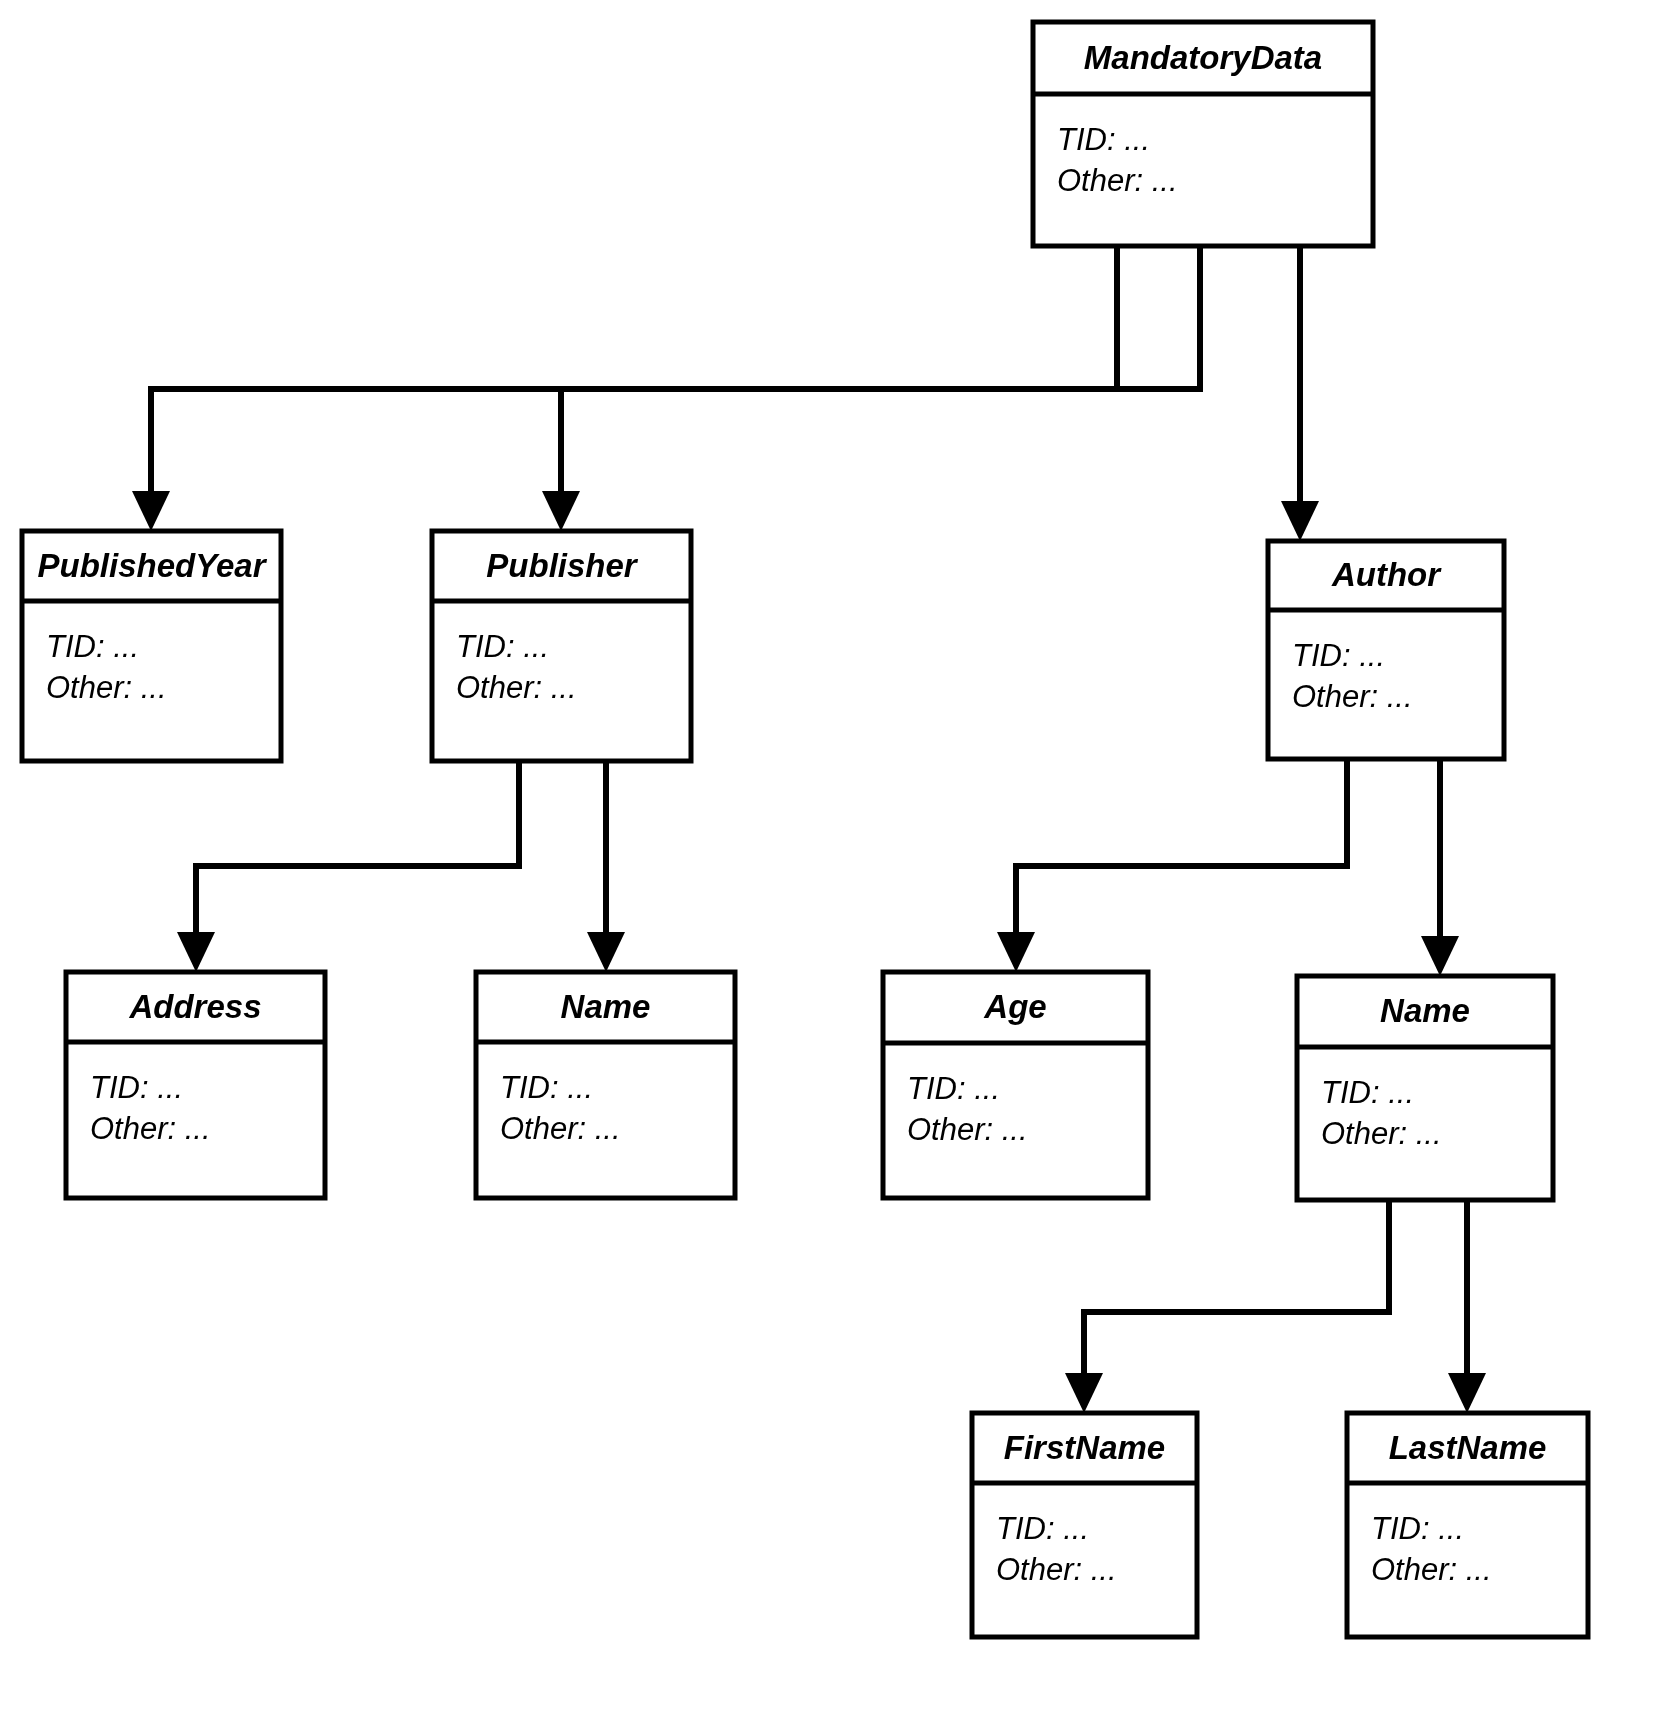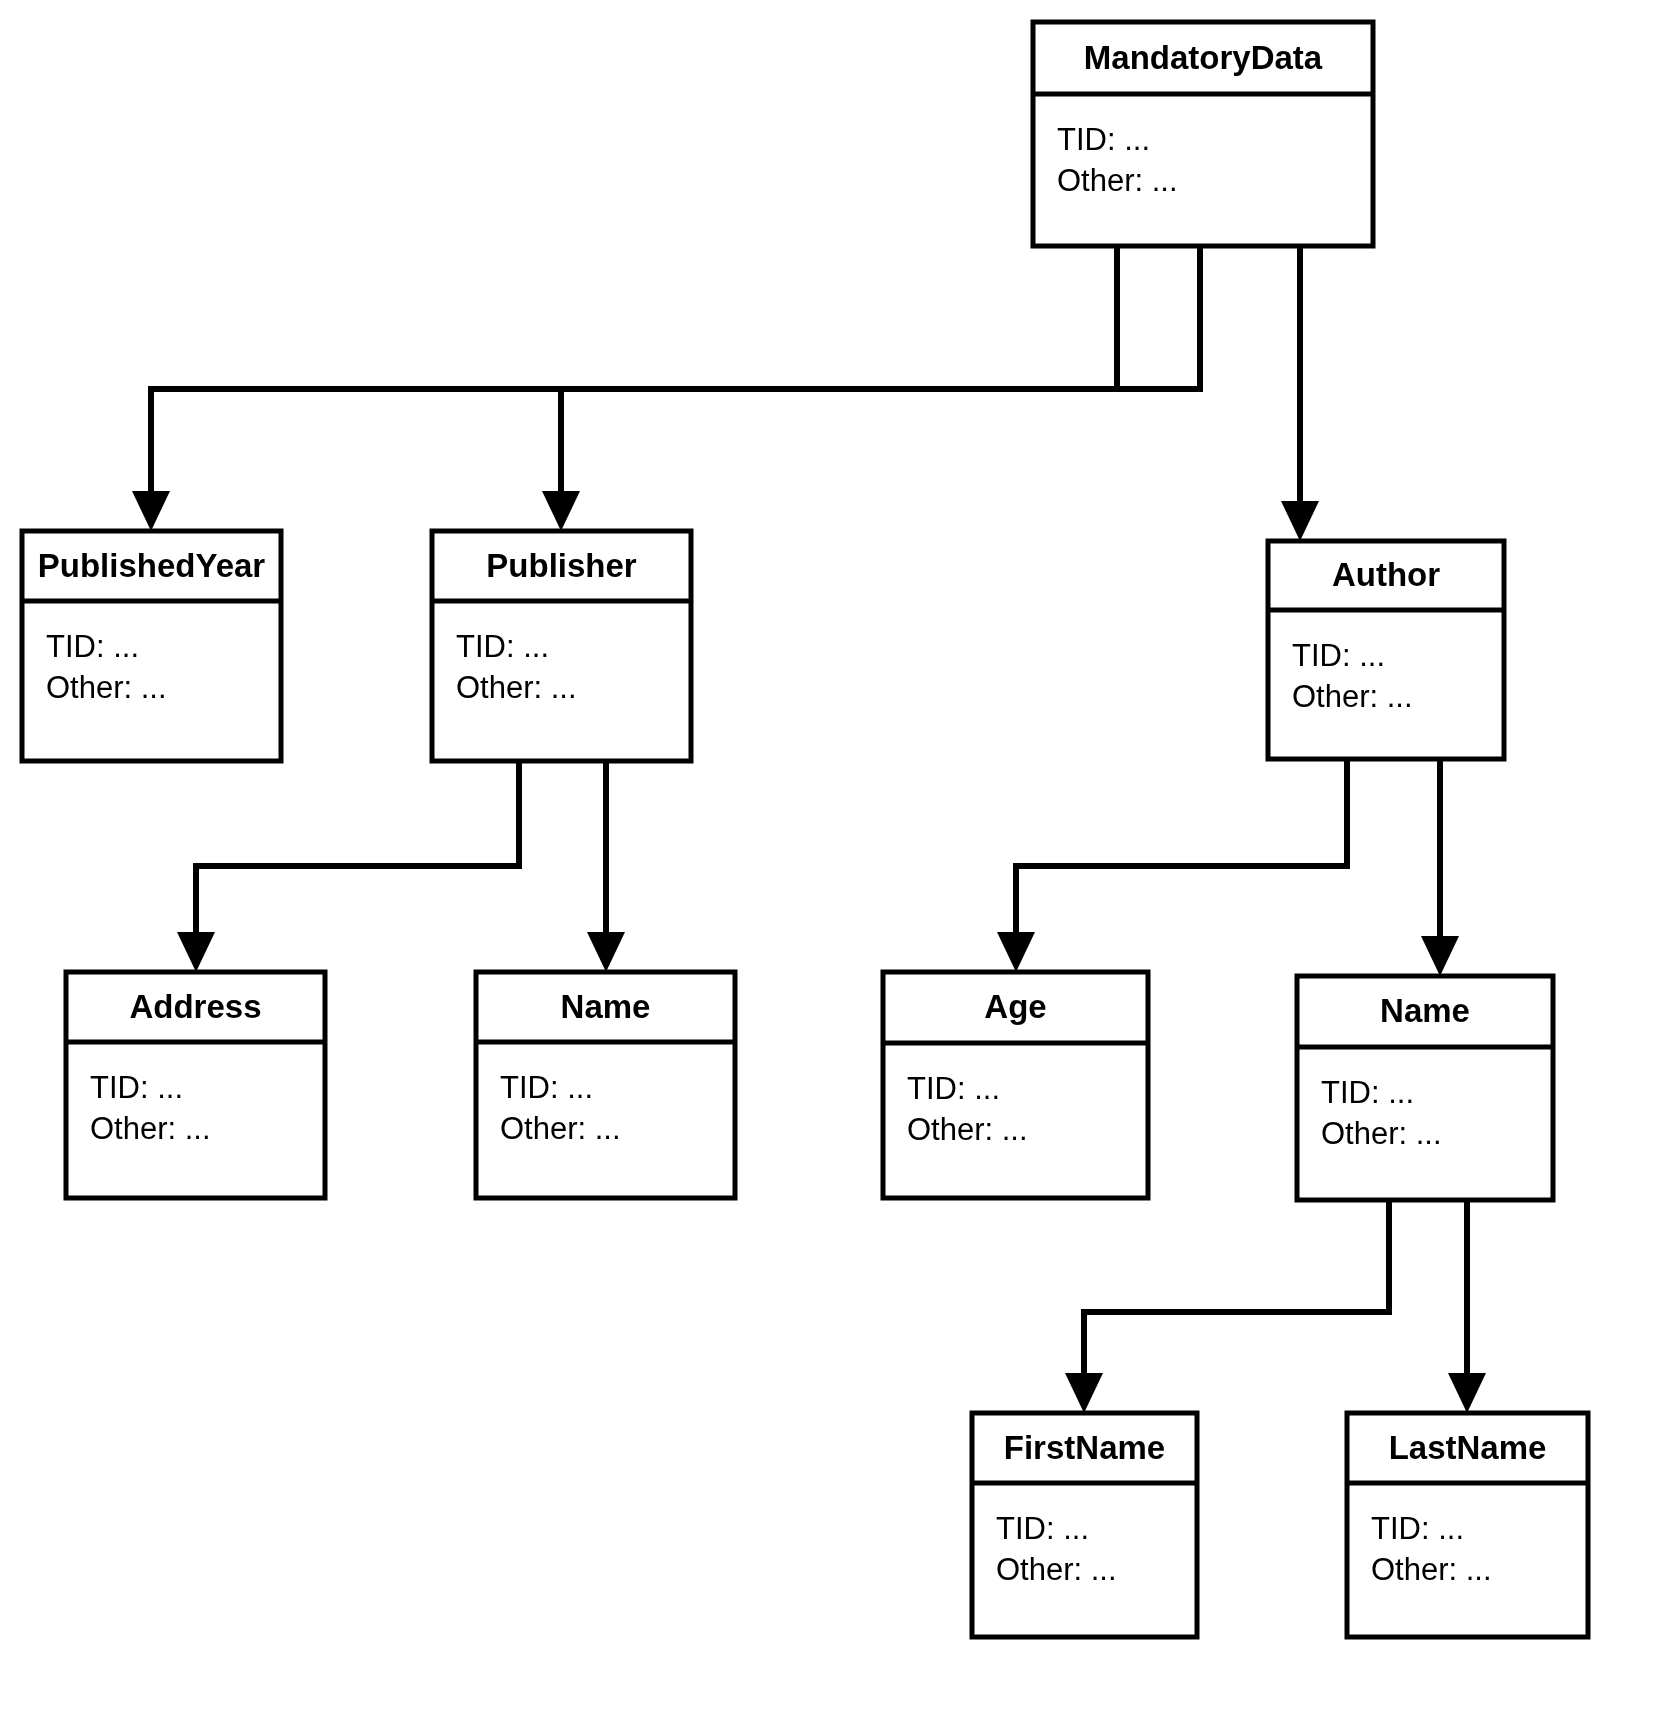--- a/index.html
+++ b/index.html
@@ -12,20 +12,21 @@
     font-family: "Liberation Sans", sans-serif;
     width: 1664px;
     height: 1714px;
     overflow: hidden;
   }
   #diagram-root {
     position: relative;
     width: 1664px;
     height: 1714px;
     background: #ffffff;
+    font-style: italic;
   }
   svg#diagram-svg {
     position: absolute;
     left: 0;
     top: 0;
     width: 1664px;
     height: 1714px;
     display: block;
   }
   .uml-box-rect {

